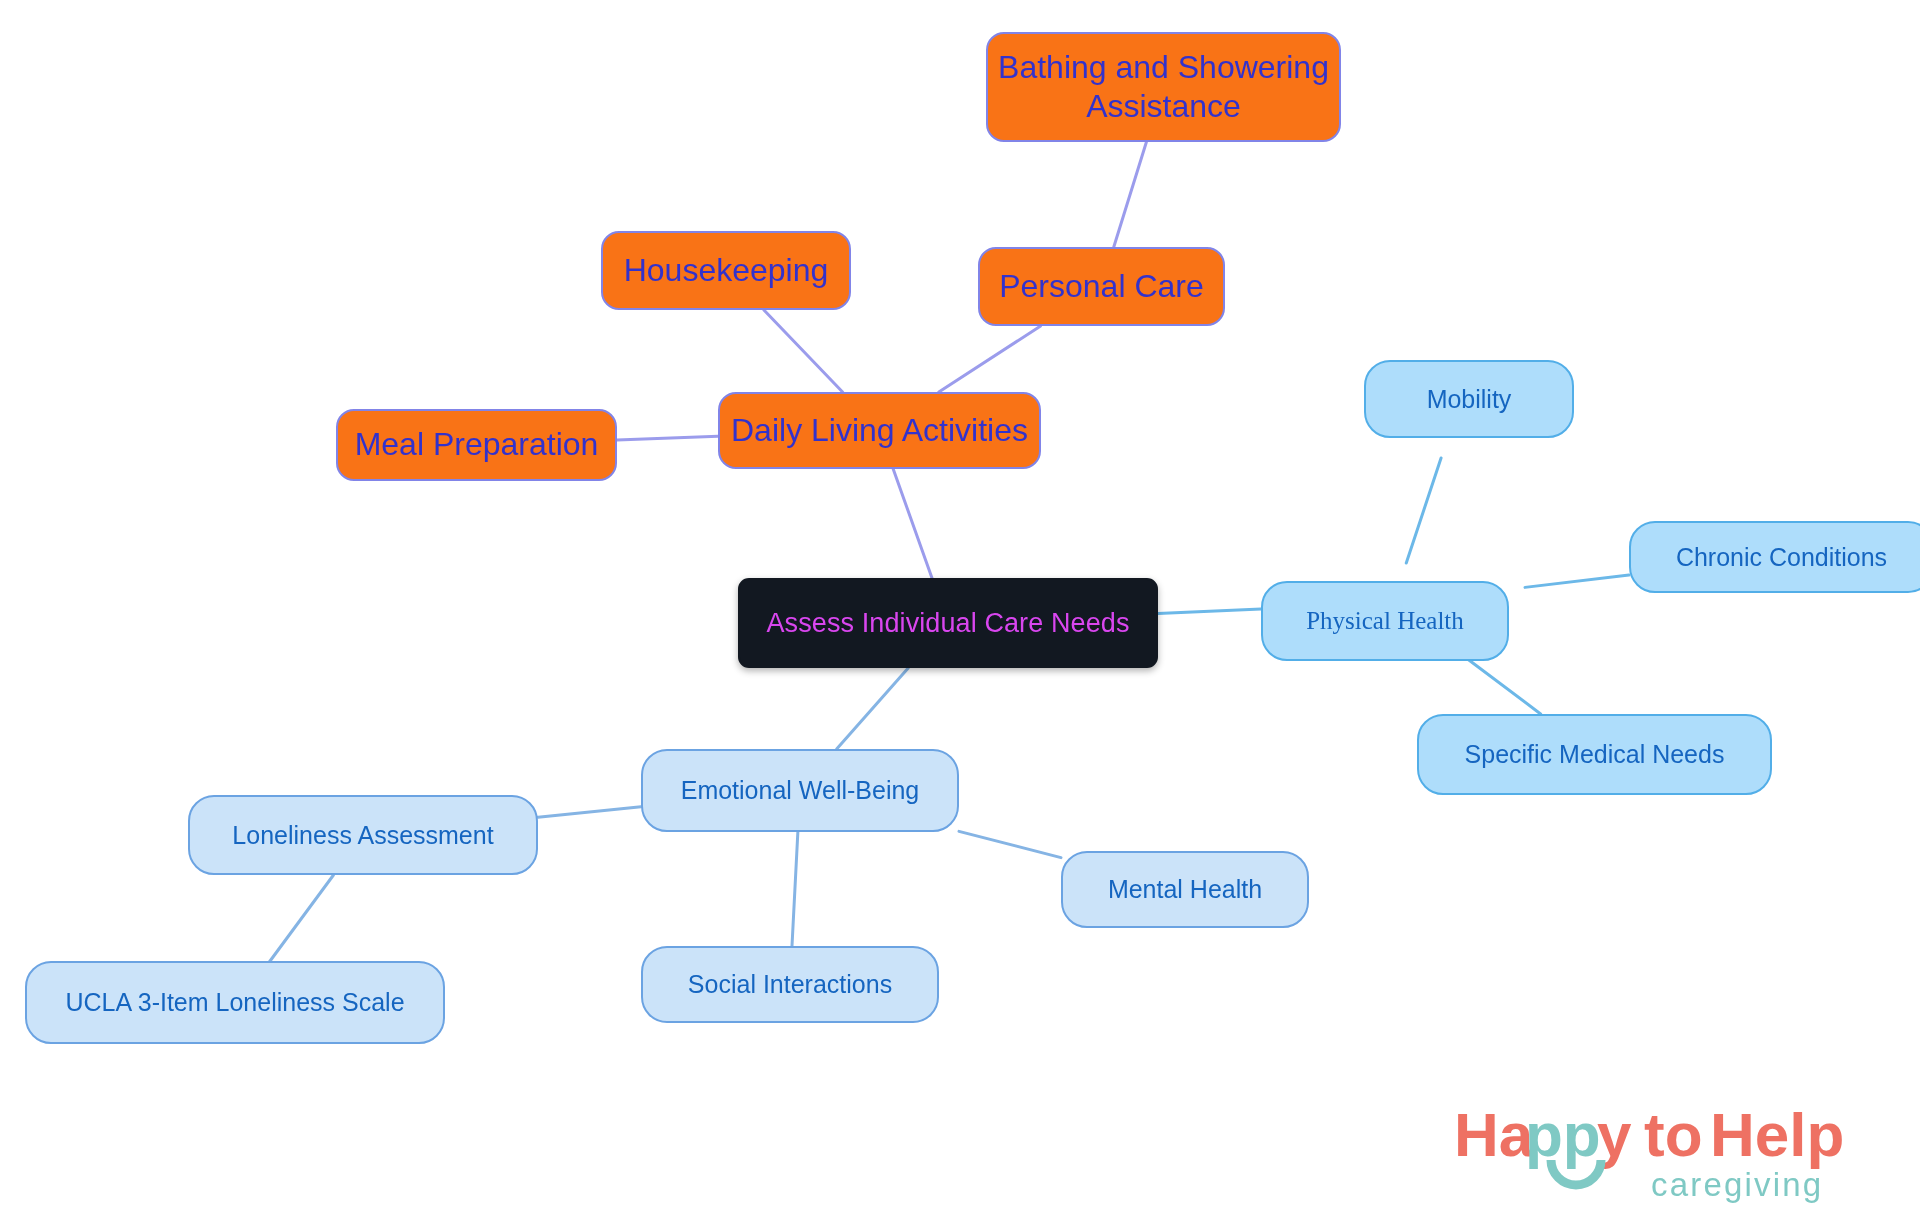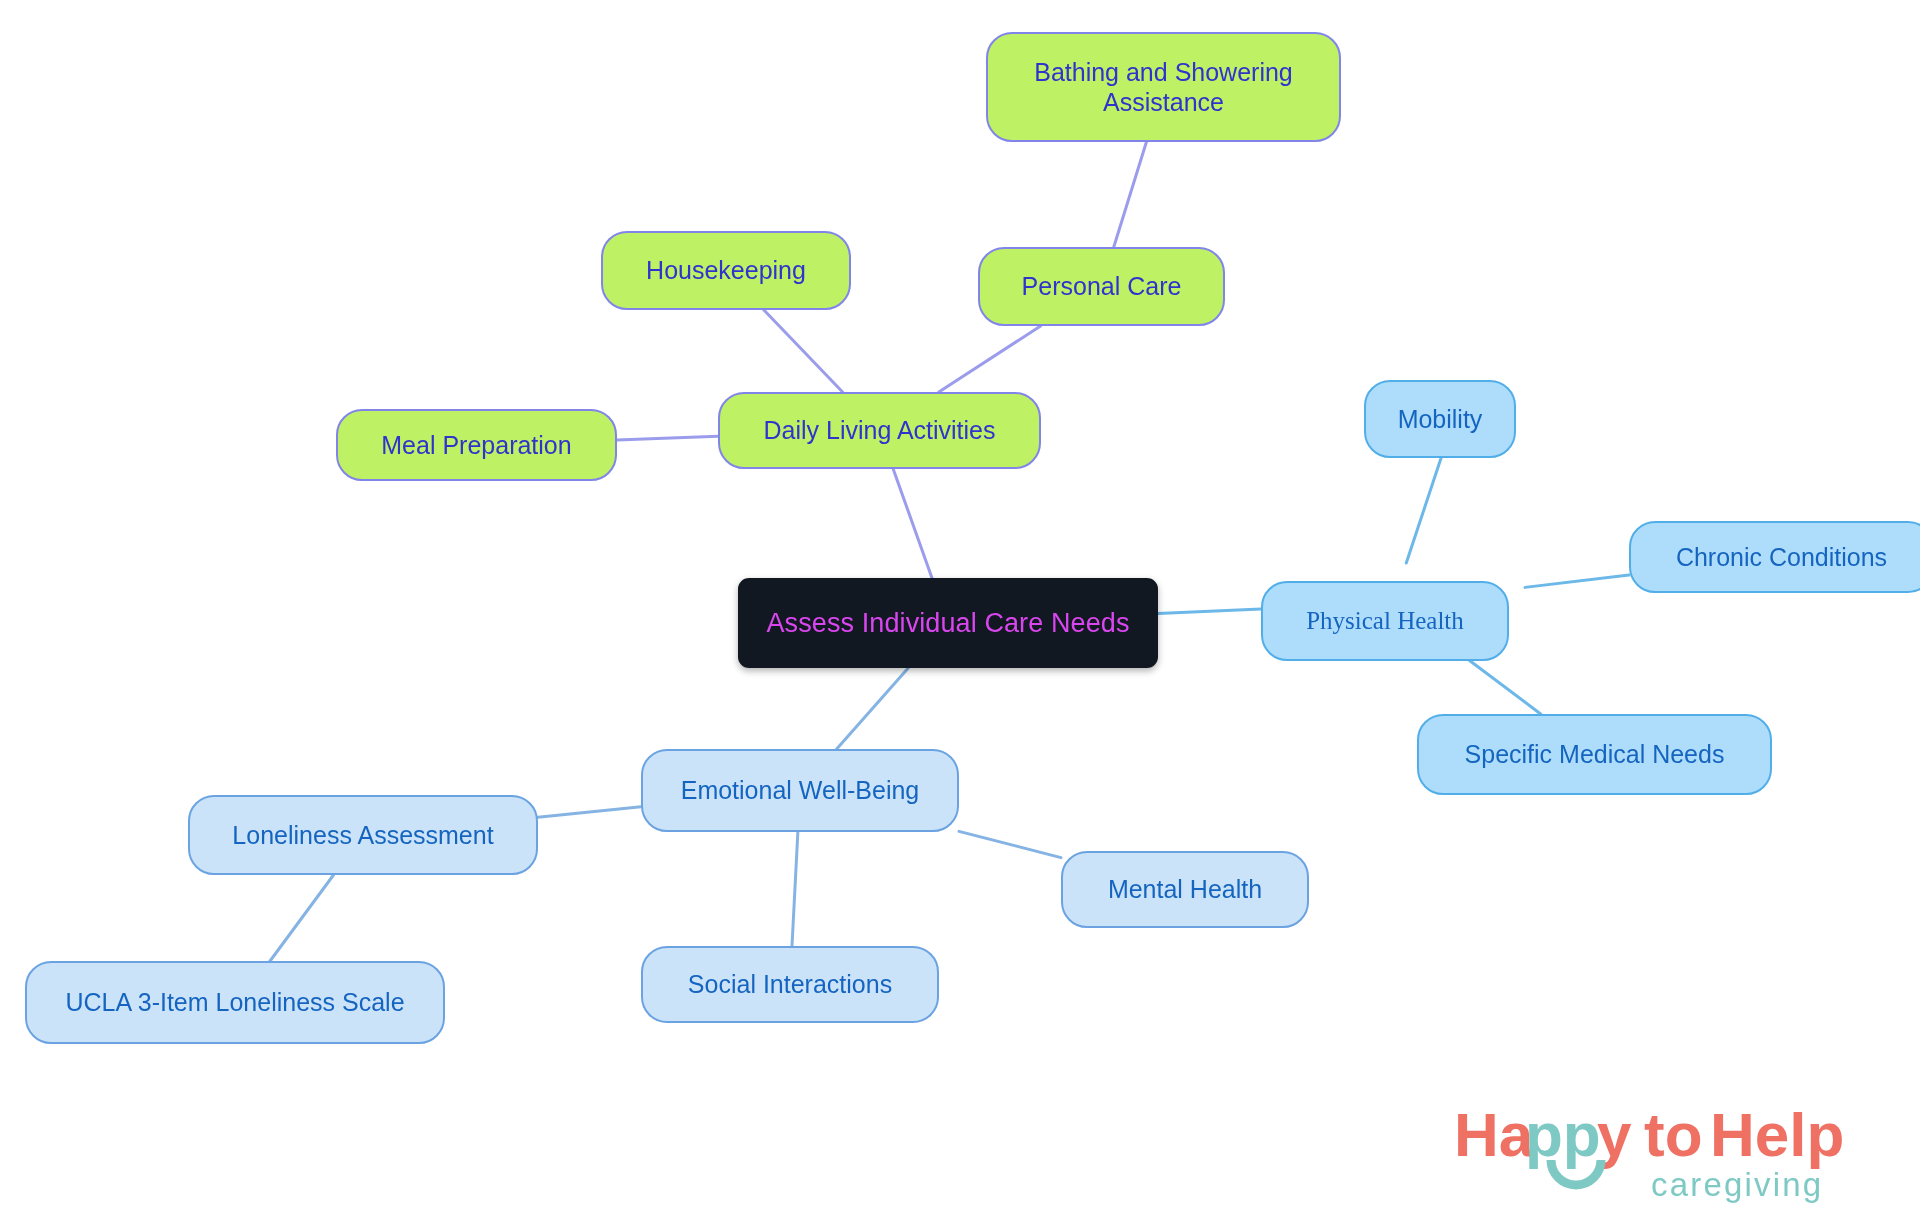--- a/index.html
+++ b/index.html
@@ -44,25 +44,25 @@
   .node-root {
     background: #121821;
     border-color: #121821;
     color: #d946ef;
     border-radius: 11px;
     font-size: 27px;
     letter-spacing: 0.1px;
     box-shadow: 0 3px 7px rgba(0,0,0,0.30);
   }
   .node-purple {
-    background: #bef264;
+    background: #f97316;
     border-color: #8184e8;
     color: #3232cd;
-    border-radius: 26px;
-    font-size: 25px;
+    border-radius: 18px;
+    font-size: 32px;
   }
   .node-blue {
     background: #aeddfb;
     border-color: #52aee8;
     color: #1565c0;
     border-radius: 26px;
     font-size: 25px;
   }
   .node-lightblue {
     background: #cbe3f9;
@@ -114,21 +114,21 @@
   </svg>
 
 <div class="node node-root" style="left: 738px; top: 578px; width: 420px; height: 90px;">Assess Individual Care Needs</div>
     <div class="node node-purple" style="left: 718px; top: 392px; width: 323px; height: 77px;">Daily Living Activities</div>
     <div class="node node-purple" style="left: 336px; top: 409px; width: 281px; height: 72px; text-align: center;">Meal Preparation</div>
     <div class="node node-purple" style="left: 601px; top: 231px; width: 250px; height: 79px;">Housekeeping</div>
     <div class="node node-purple" style="left: 978px; top: 247px; width: 247px; height: 79px;">Personal Care</div>
     <div class="node node-purple" style="left: 986px; top: 32px; width: 355px; height: 110px;">Bathing and Showering
 Assistance</div>
     <div class="node node-blue" style="left: 1261px; top: 581px; width: 248px; height: 80px; font-family: Liberation Serif, serif;">Physical Health</div>
-    <div class="node node-blue" style="left: 1364px; top: 380px; width: 152px; height: 78px;">Mobility</div>
+    <div class="node node-blue" style="left: 1364px; top: 360px; width: 210px; height: 78px;">Mobility</div>
     <div class="node node-blue" style="left: 1629px; top: 521px; width: 305px; height: 72px;">Chronic Conditions</div>
     <div class="node node-blue" style="left: 1417px; top: 714px; width: 355px; height: 81px;">Specific Medical Needs</div>
     <div class="node node-lightblue" style="left: 641px; top: 749px; width: 318px; height: 83px;">Emotional Well-Being</div>
     <div class="node node-lightblue" style="left: 188px; top: 795px; width: 350px; height: 80px;">Loneliness Assessment</div>
     <div class="node node-lightblue" style="left: 25px; top: 961px; width: 420px; height: 83px;">UCLA 3-Item Loneliness Scale</div>
     <div class="node node-lightblue" style="left: 641px; top: 946px; width: 298px; height: 77px;">Social Interactions</div>
     <div class="node node-lightblue" style="left: 1061px; top: 851px; width: 248px; height: 77px;">Mental Health</div>
   </div>
 
 </body></html>

